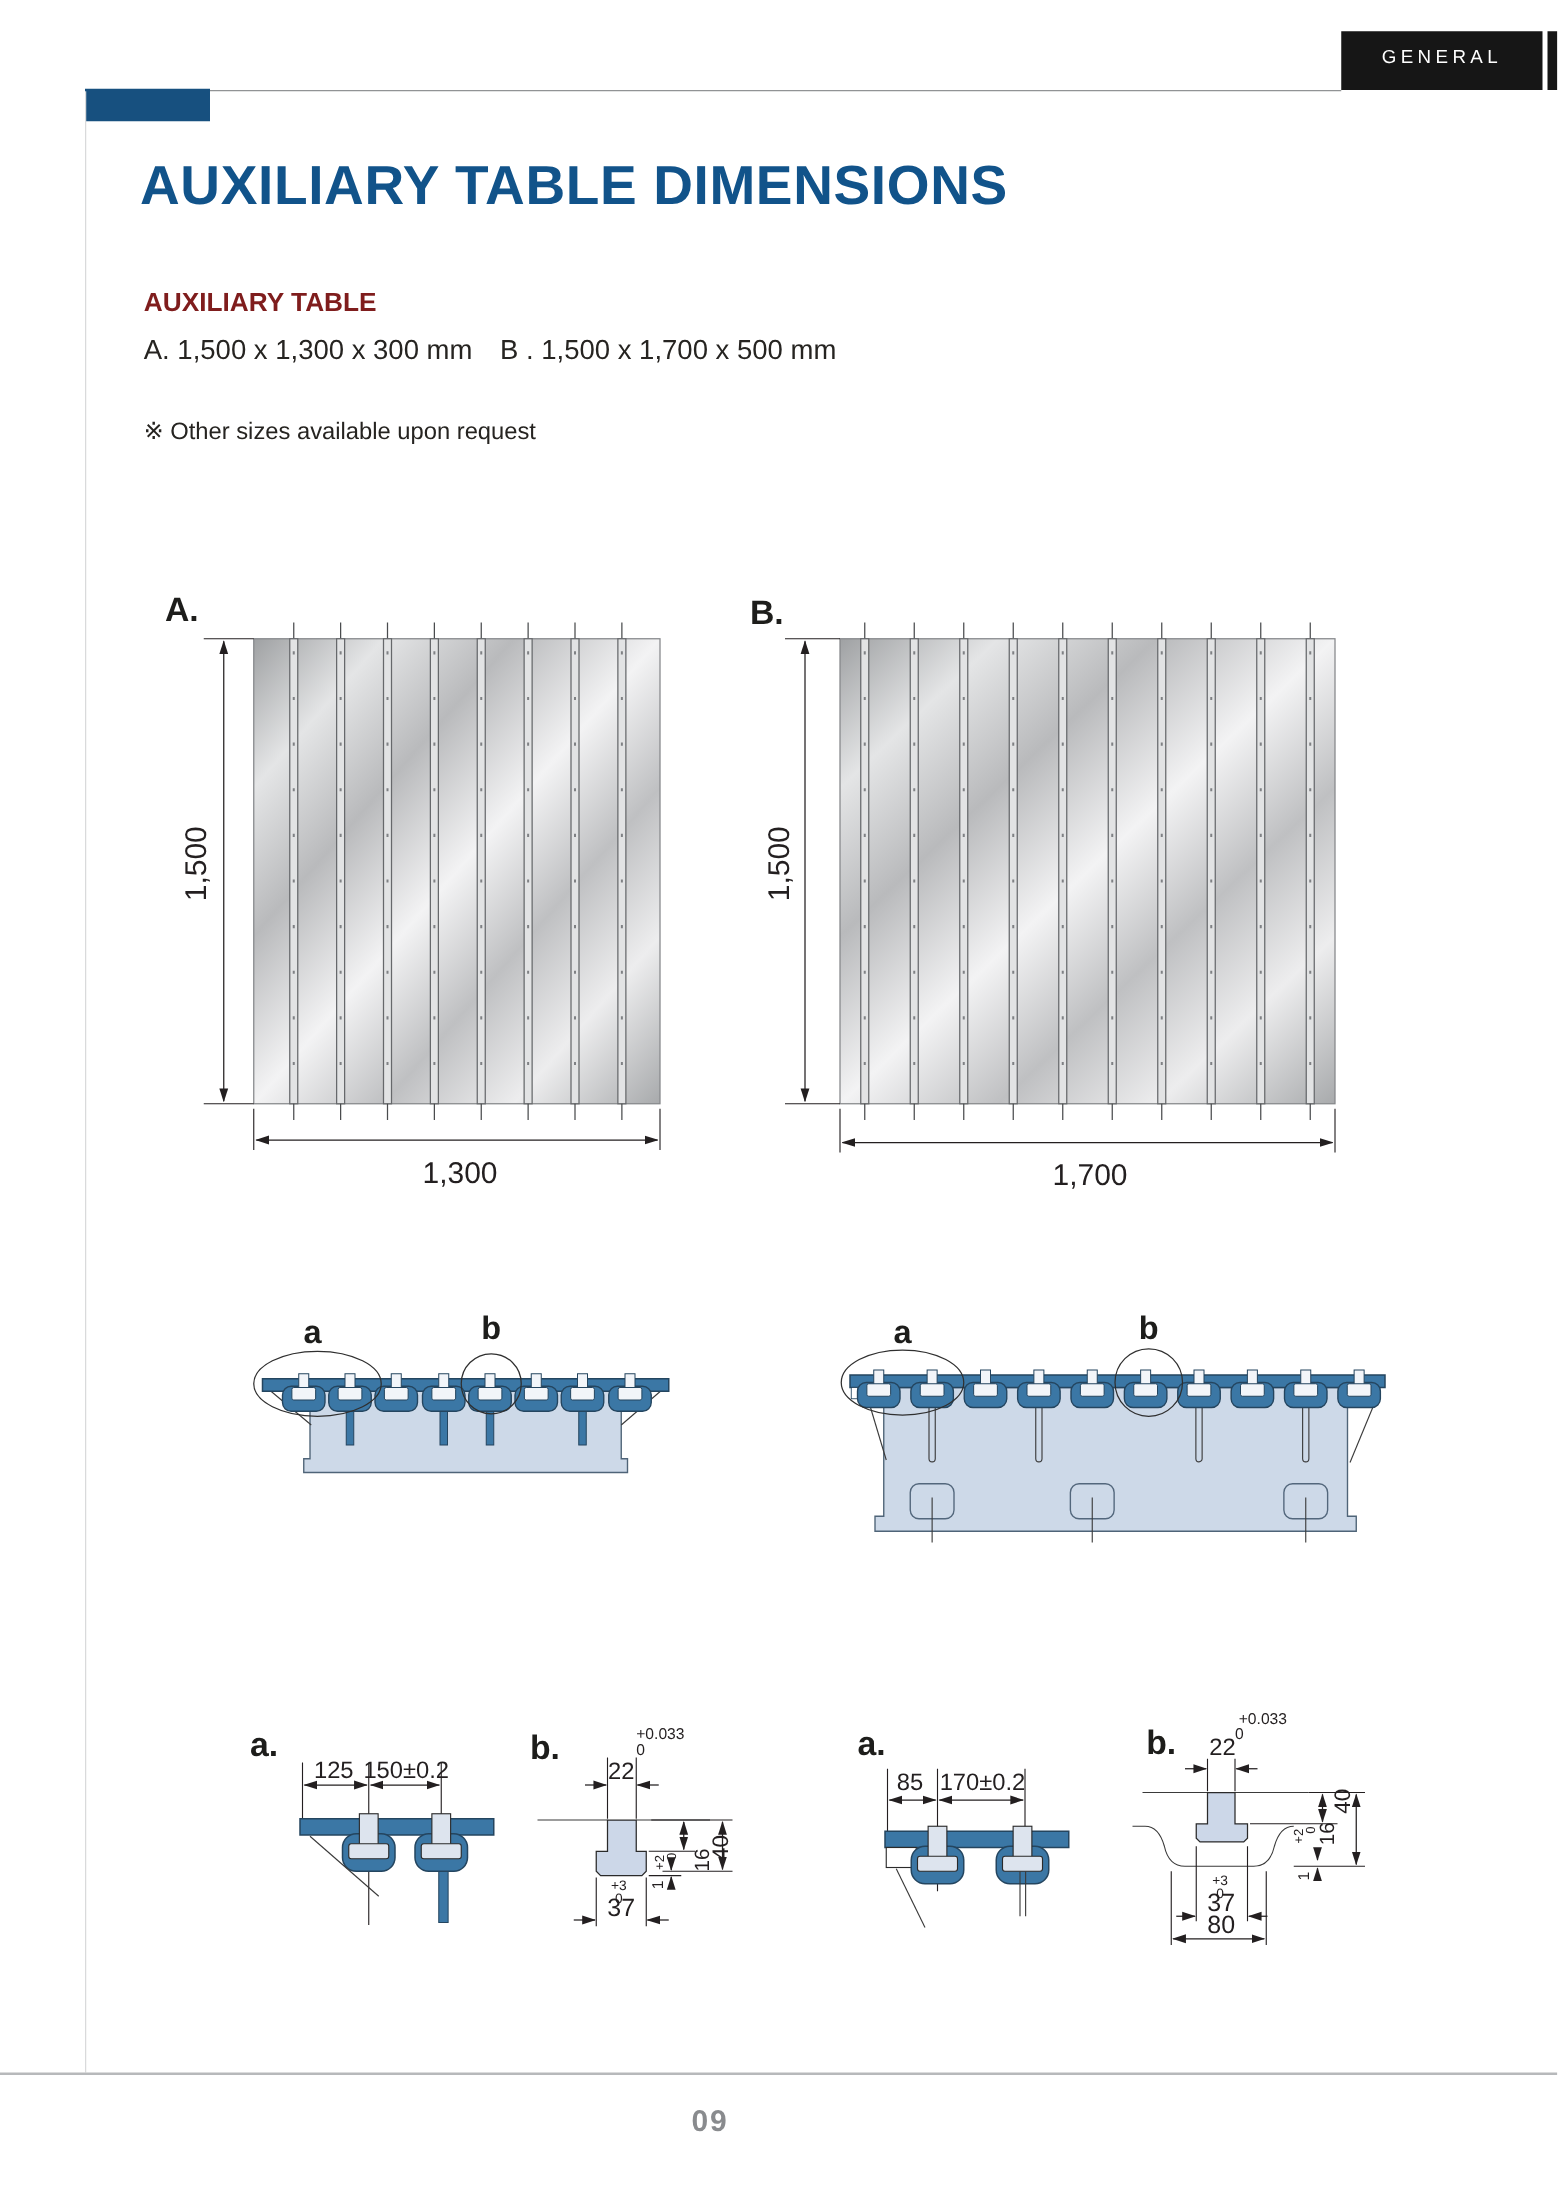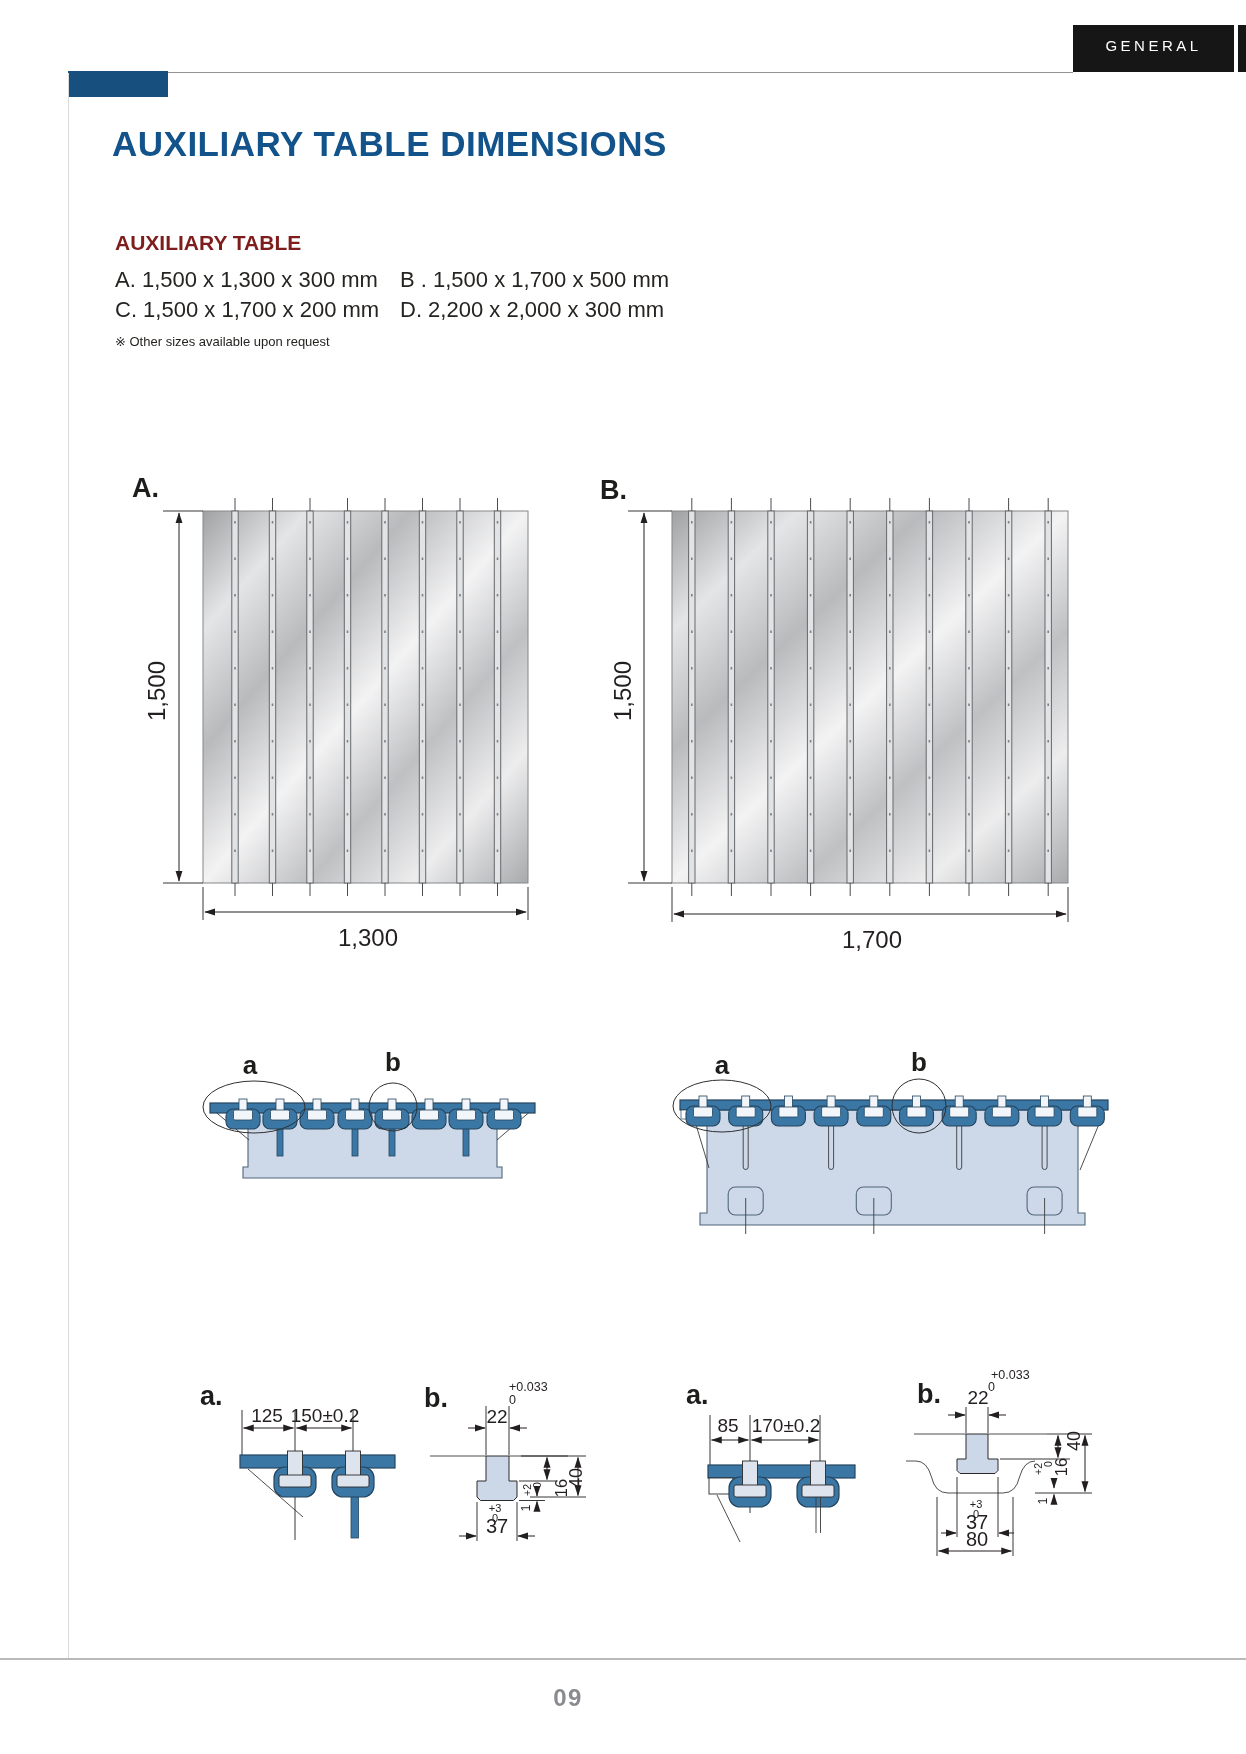--- a/index.html
+++ b/index.html
@@ -11,26 +11,26 @@
   #general-box{left:1073px;top:25px;width:161px;height:47px;background:#161616;
                display:flex;align-items:flex-end;justify-content:center;padding-bottom:18px;box-sizing:border-box;}
   #general-box span{color:#ffffff;font-size:15px;letter-spacing:3.5px;font-weight:400;}
   #edge-black{left:1238px;top:25px;width:8px;height:47px;background:#161616;}
   #navy-block{left:68px;top:71px;width:100px;height:26px;background:#17507f;}
   #left-rule{left:68px;top:73px;width:1px;height:1585px;background:#d9dadb;}
   #bottom-rule{left:0;top:1658px;width:1246px;height:2px;background:#b7b9bb;}
   #page-number{left:538px;top:1684px;width:60px;text-align:center;font-size:24px;font-weight:bold;
                color:#898b8e;letter-spacing:1.5px;}
   
-  #page-title{left:112px;top:124px;font-size:35px;font-weight:bold;color:#11538a;letter-spacing:0.5px;white-space:nowrap;}
+  #page-title{left:112px;top:124px;font-size:44px;font-weight:bold;color:#11538a;letter-spacing:0.5px;white-space:nowrap;}
   #spec-heading{left:115px;top:231px;font-size:21px;font-weight:bold;color:#7f1d1d;}
   .spec-row{left:115px;font-size:22px;color:#262421;white-space:nowrap;}
   .spec-col2{position:absolute;left:285px;white-space:nowrap;}
   #spec-row-1{top:267px;} #spec-row-2{top:297px;}
-  #spec-note{left:115px;top:334px;font-size:13px;color:#262421;}
+  #spec-note{left:115px;top:334px;font-size:19px;color:#262421;}
   .spec-row{width:800px;}
   
   .dim{stroke:#231f20;stroke-width:1;marker-start:url(#arw);marker-end:url(#arw);}
   .dim-end{stroke:#231f20;stroke-width:1;marker-end:url(#arw);}
   .ext{stroke:#231f20;stroke-width:0.9;}
   .thin{stroke:#3a3a3a;stroke-width:0.9;fill:none;}
   .dimtxt{font-size:19px;fill:#231f20;}
   .bigdim{font-size:24px;fill:#231f20;}
   .toltxt{font-size:12.5px;fill:#231f20;}
   .toltxt-s{font-size:11px;fill:#231f20;}
@@ -58,24 +58,20 @@
   <div class="abs" id="edge-black"></div>
   <div class="abs" id="navy-block"></div>
   <div class="abs" id="left-rule"></div>
 
   <div class="abs" id="page-title">AUXILIARY TABLE DIMENSIONS</div>
 
   <div class="abs" id="spec-heading">AUXILIARY TABLE</div>
   <div class="abs spec-row" id="spec-row-1">
     <span>A. 1,500 x 1,300 x 300 mm</span>
     <span class="spec-col2">B . 1,500 x 1,700 x 500 mm</span>
-  </div>
-  <div class="abs spec-row" id="spec-row-2">
-    <span>C. 1,500 x 1,700 x 200 mm</span>
-    <span class="spec-col2">D. 2,200 x 2,000 x 300 mm</span>
   </div>
   <div class="abs" id="spec-note">※ Other sizes available upon request</div>
 
   <svg class="abs" style="left:0;top:430px;" width="1246" height="1190" viewBox="0 430 1246 1190">
     <defs>
       <linearGradient id="metal" x1="0%" y1="0%" x2="100%" y2="100%">
         <stop offset="0" stop-color="#9fa1a3"></stop>
           <stop offset="0.16" stop-color="#e4e5e6"></stop>
         <stop offset="0.32" stop-color="#b9babc"></stop>
           <stop offset="0.5" stop-color="#f3f3f4"></stop>

